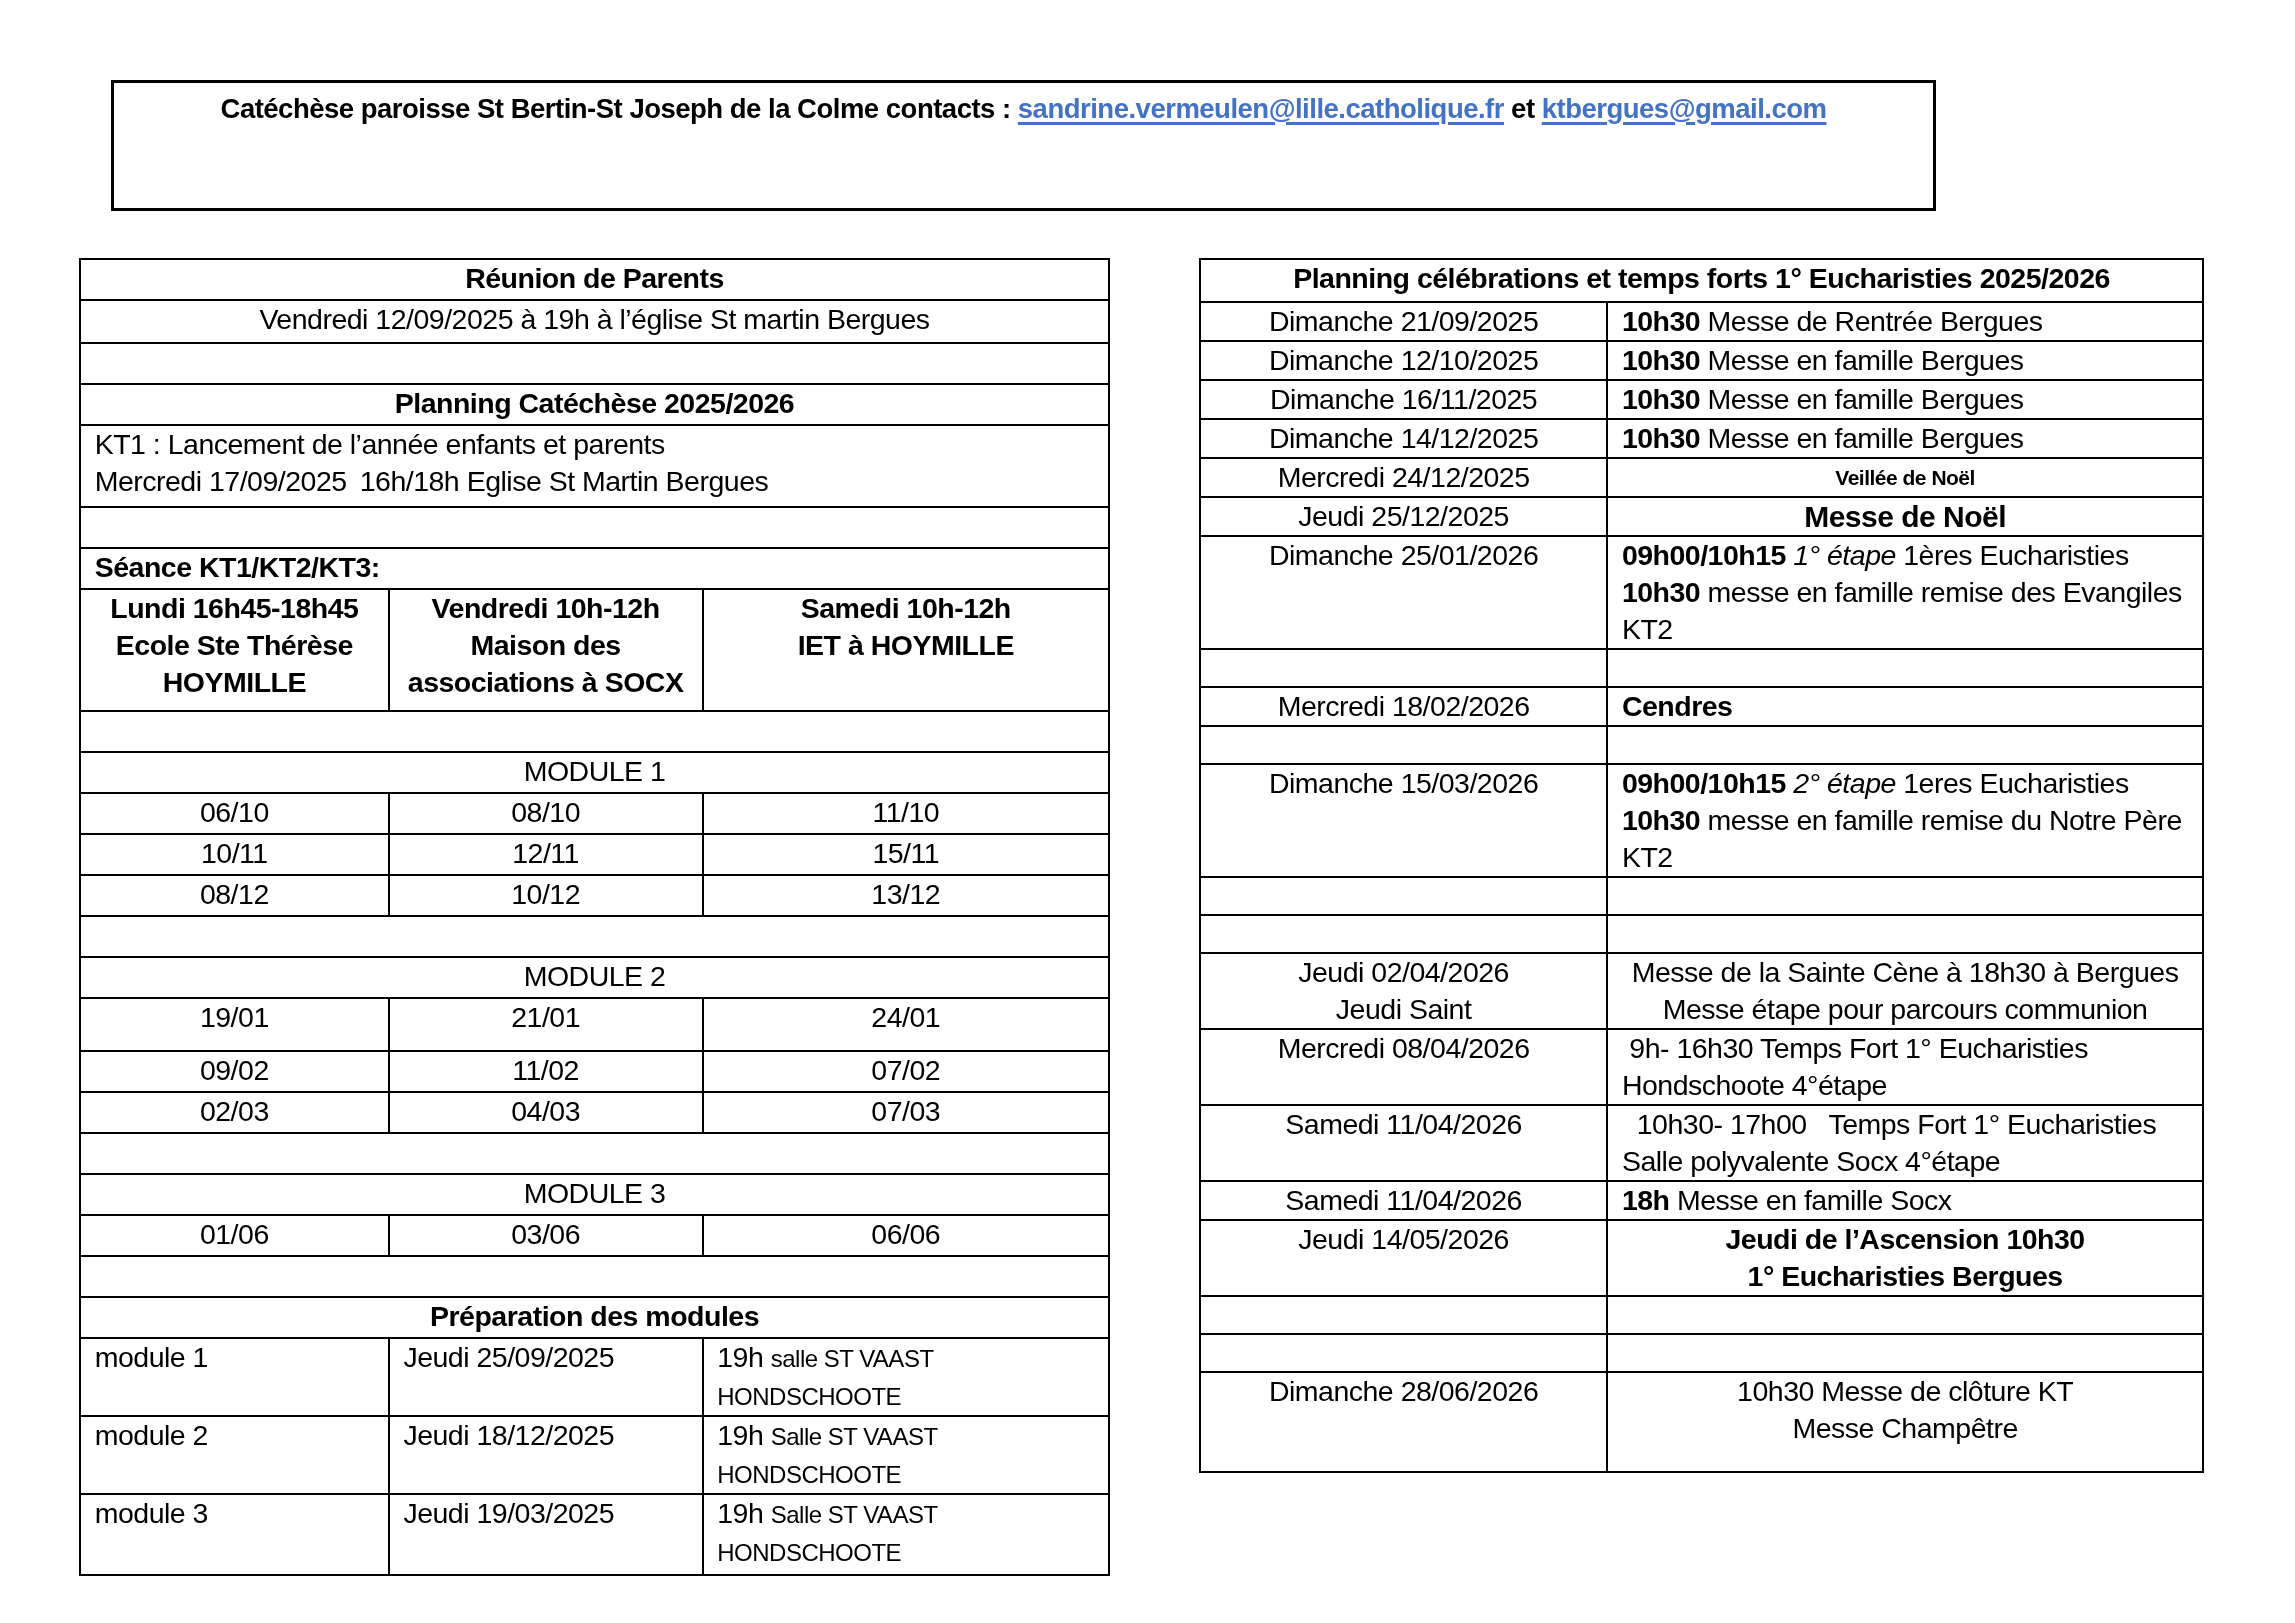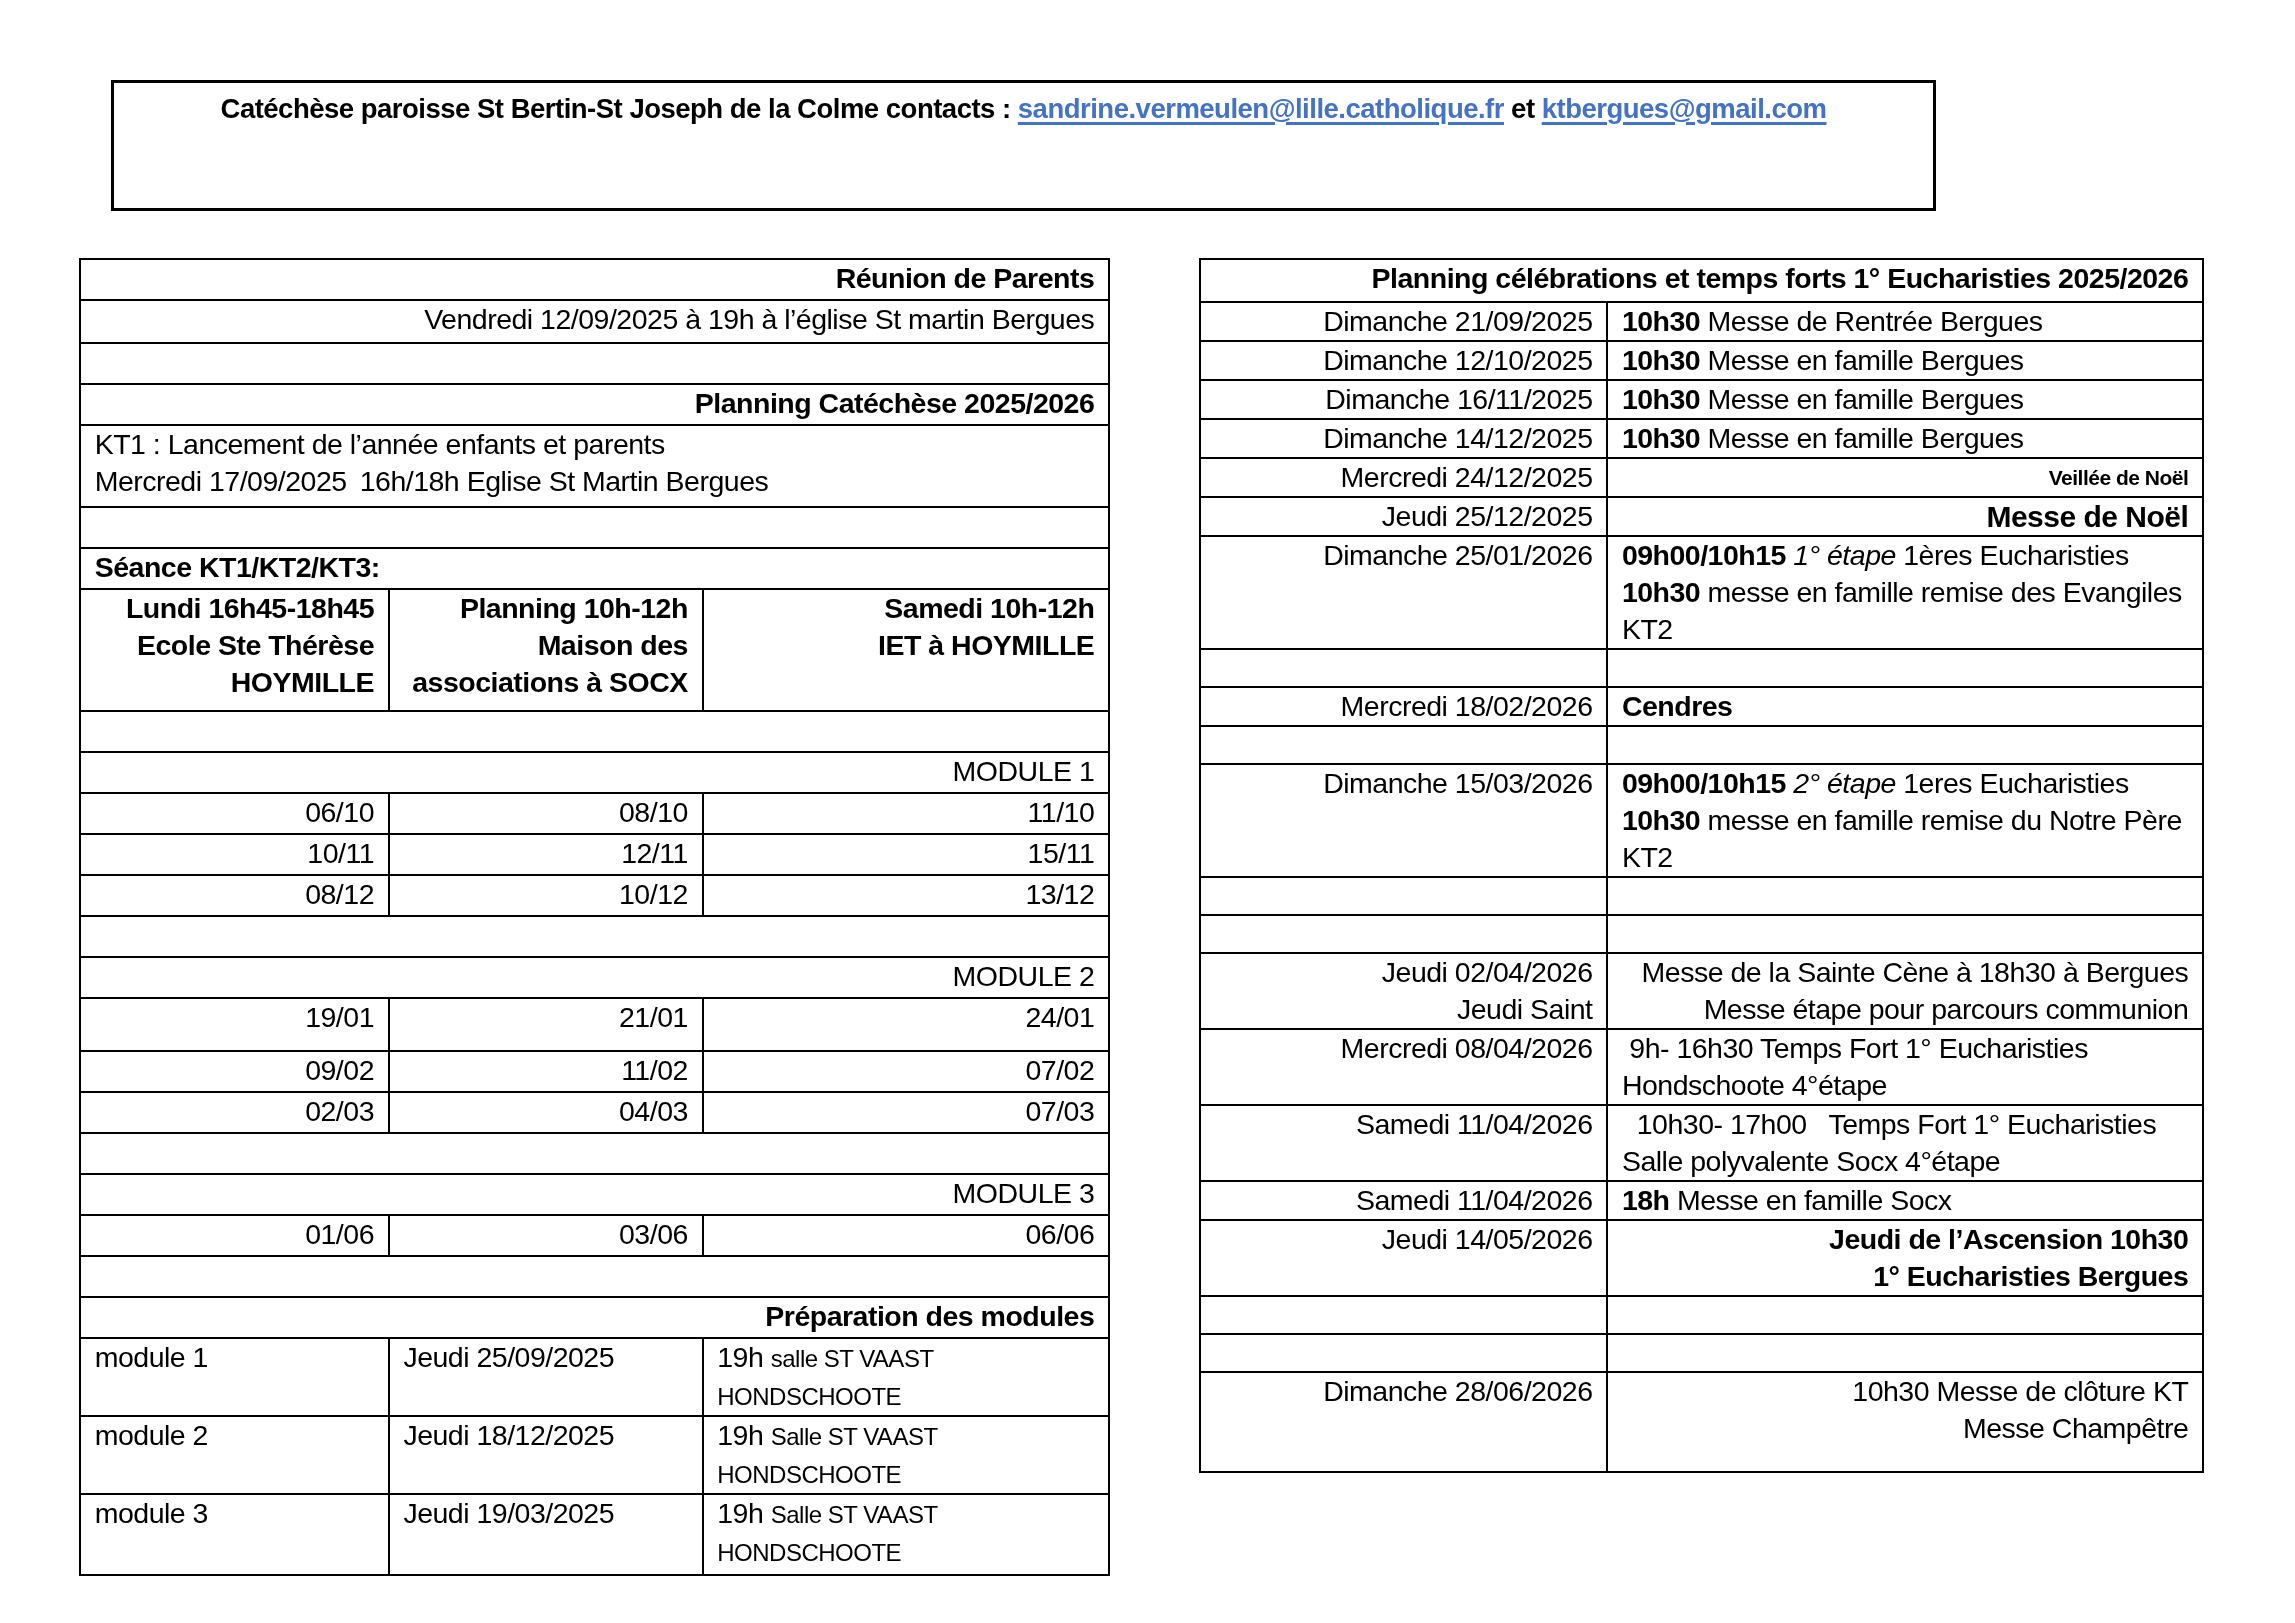--- a/index.html
+++ b/index.html
@@ -5,21 +5,21 @@
   html, body { margin:0; padding:0; background:#ffffff; }
   body { width:2295px; height:1623px; position:relative; overflow:hidden;
          font-family:"Liberation Sans", sans-serif; color:#000; }
   .hdr { position:absolute; left:111px; top:80px; width:1825px; height:131px;
          box-sizing:border-box; border:3.4px solid #000; }
   .hdr-line { position:absolute; left:0; right:0; top:9.8px; text-align:center;
               font-size:27.5px; font-weight:bold; white-space:nowrap; letter-spacing:-0.5px; }
   .hdr-line a { color:#4472C4; text-decoration:underline; text-decoration-thickness:2.5px; text-underline-offset:3.9px; }
   table { position:absolute; border-collapse:collapse; table-layout:fixed; }
   td { border:2px solid #000; padding:0 13.7px; font-size:28.5px; line-height:37px; vertical-align:top; letter-spacing:-0.5px; }
-  td.c { text-align:right;margin-top:48px; }
+  td.c { text-align:center;margin-top:48px; }
   td.b, span.b { font-weight:bold; }
   .small { font-size:24px; }
   i { font-style:italic; }
   #left { left:79px; top:258px; width:1031px; }
   #right { left:1199px; top:258px; width:1005px; }
 </style>
 </head>
 <body>
 
 <div class="hdr">
@@ -59,21 +59,21 @@
   <tr style="height:41px">
         <td colspan="3" class="b">Séance KT1/KT2/KT3:</td>
       </tr>
   <tr style="height:122px">
     <td class="c b">
           <div>Lundi 16h45-18h45</div>
           <div>Ecole Ste Thérèse</div>
           <div>HOYMILLE</div>
         </td>
     <td class="c b">
-          <div>Planning 10h-12h</div>
+          <div>Vendredi 10h-12h</div>
           <div>Maison des</div>
           <div>associations à SOCX</div>
         </td>
     <td class="c b">
           <div>Samedi 10h-12h</div>
           <div>IET à HOYMILLE</div>
           <div></div>
         </td>
   </tr>
   <tr style="height:41px">

